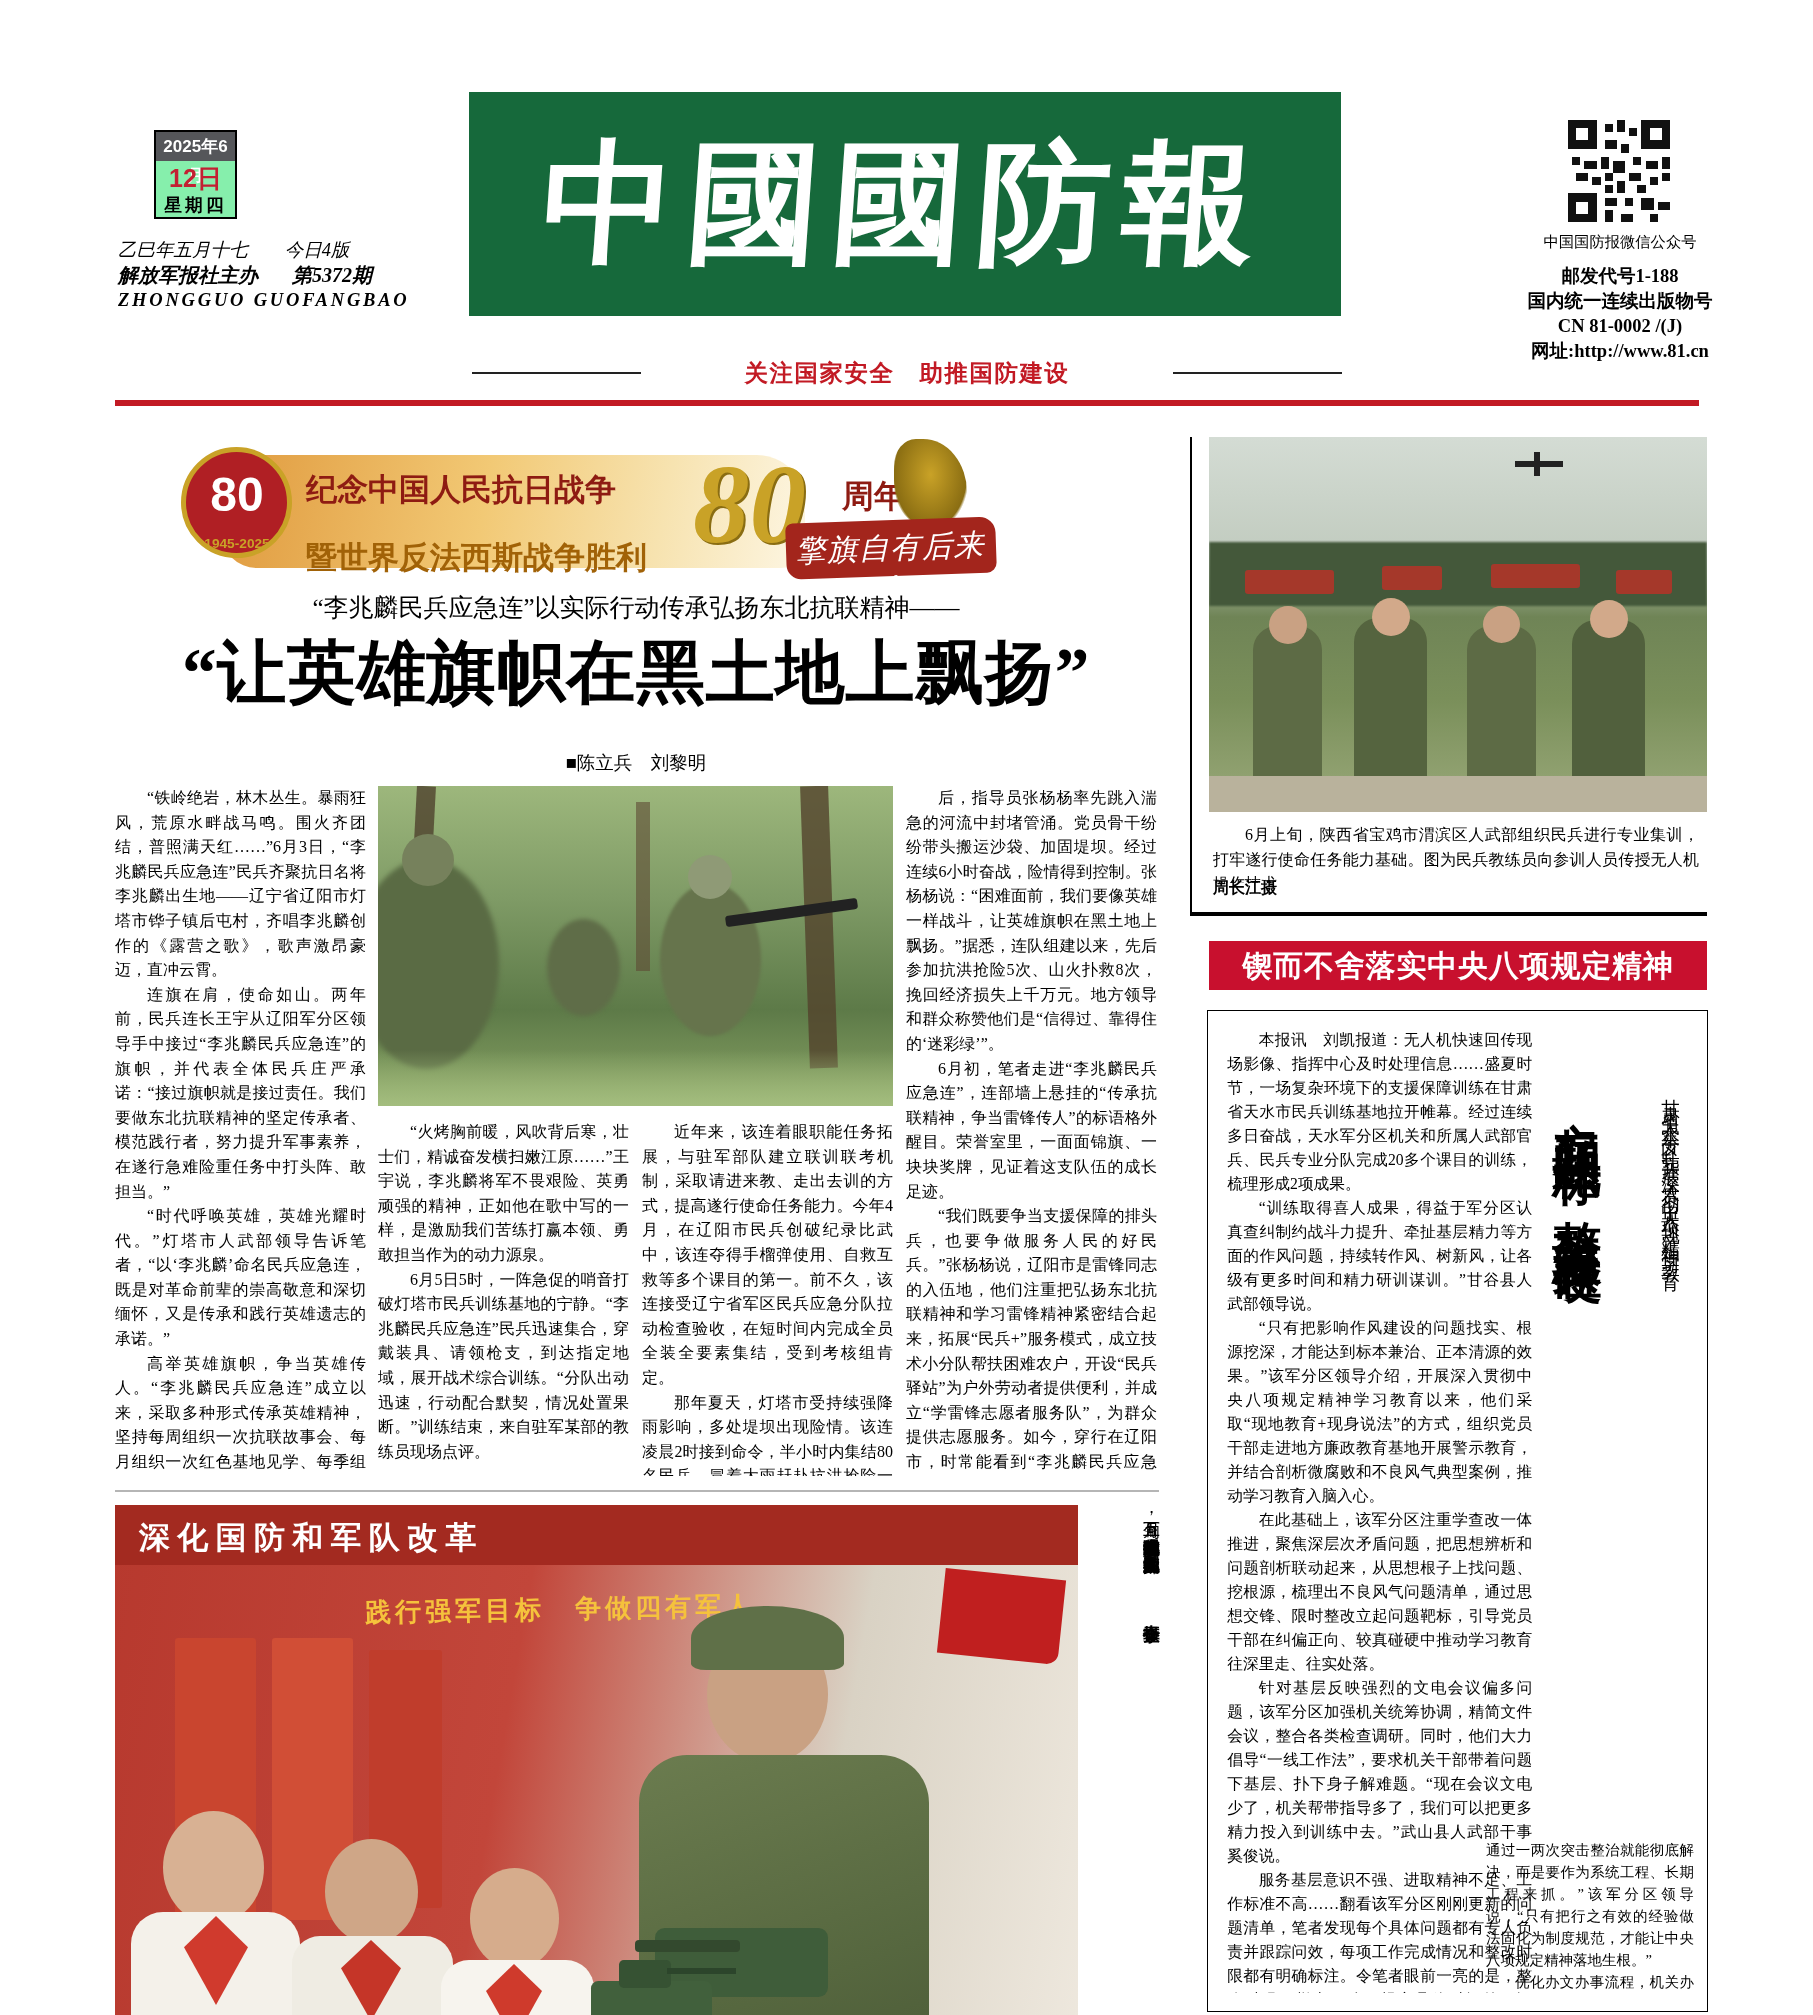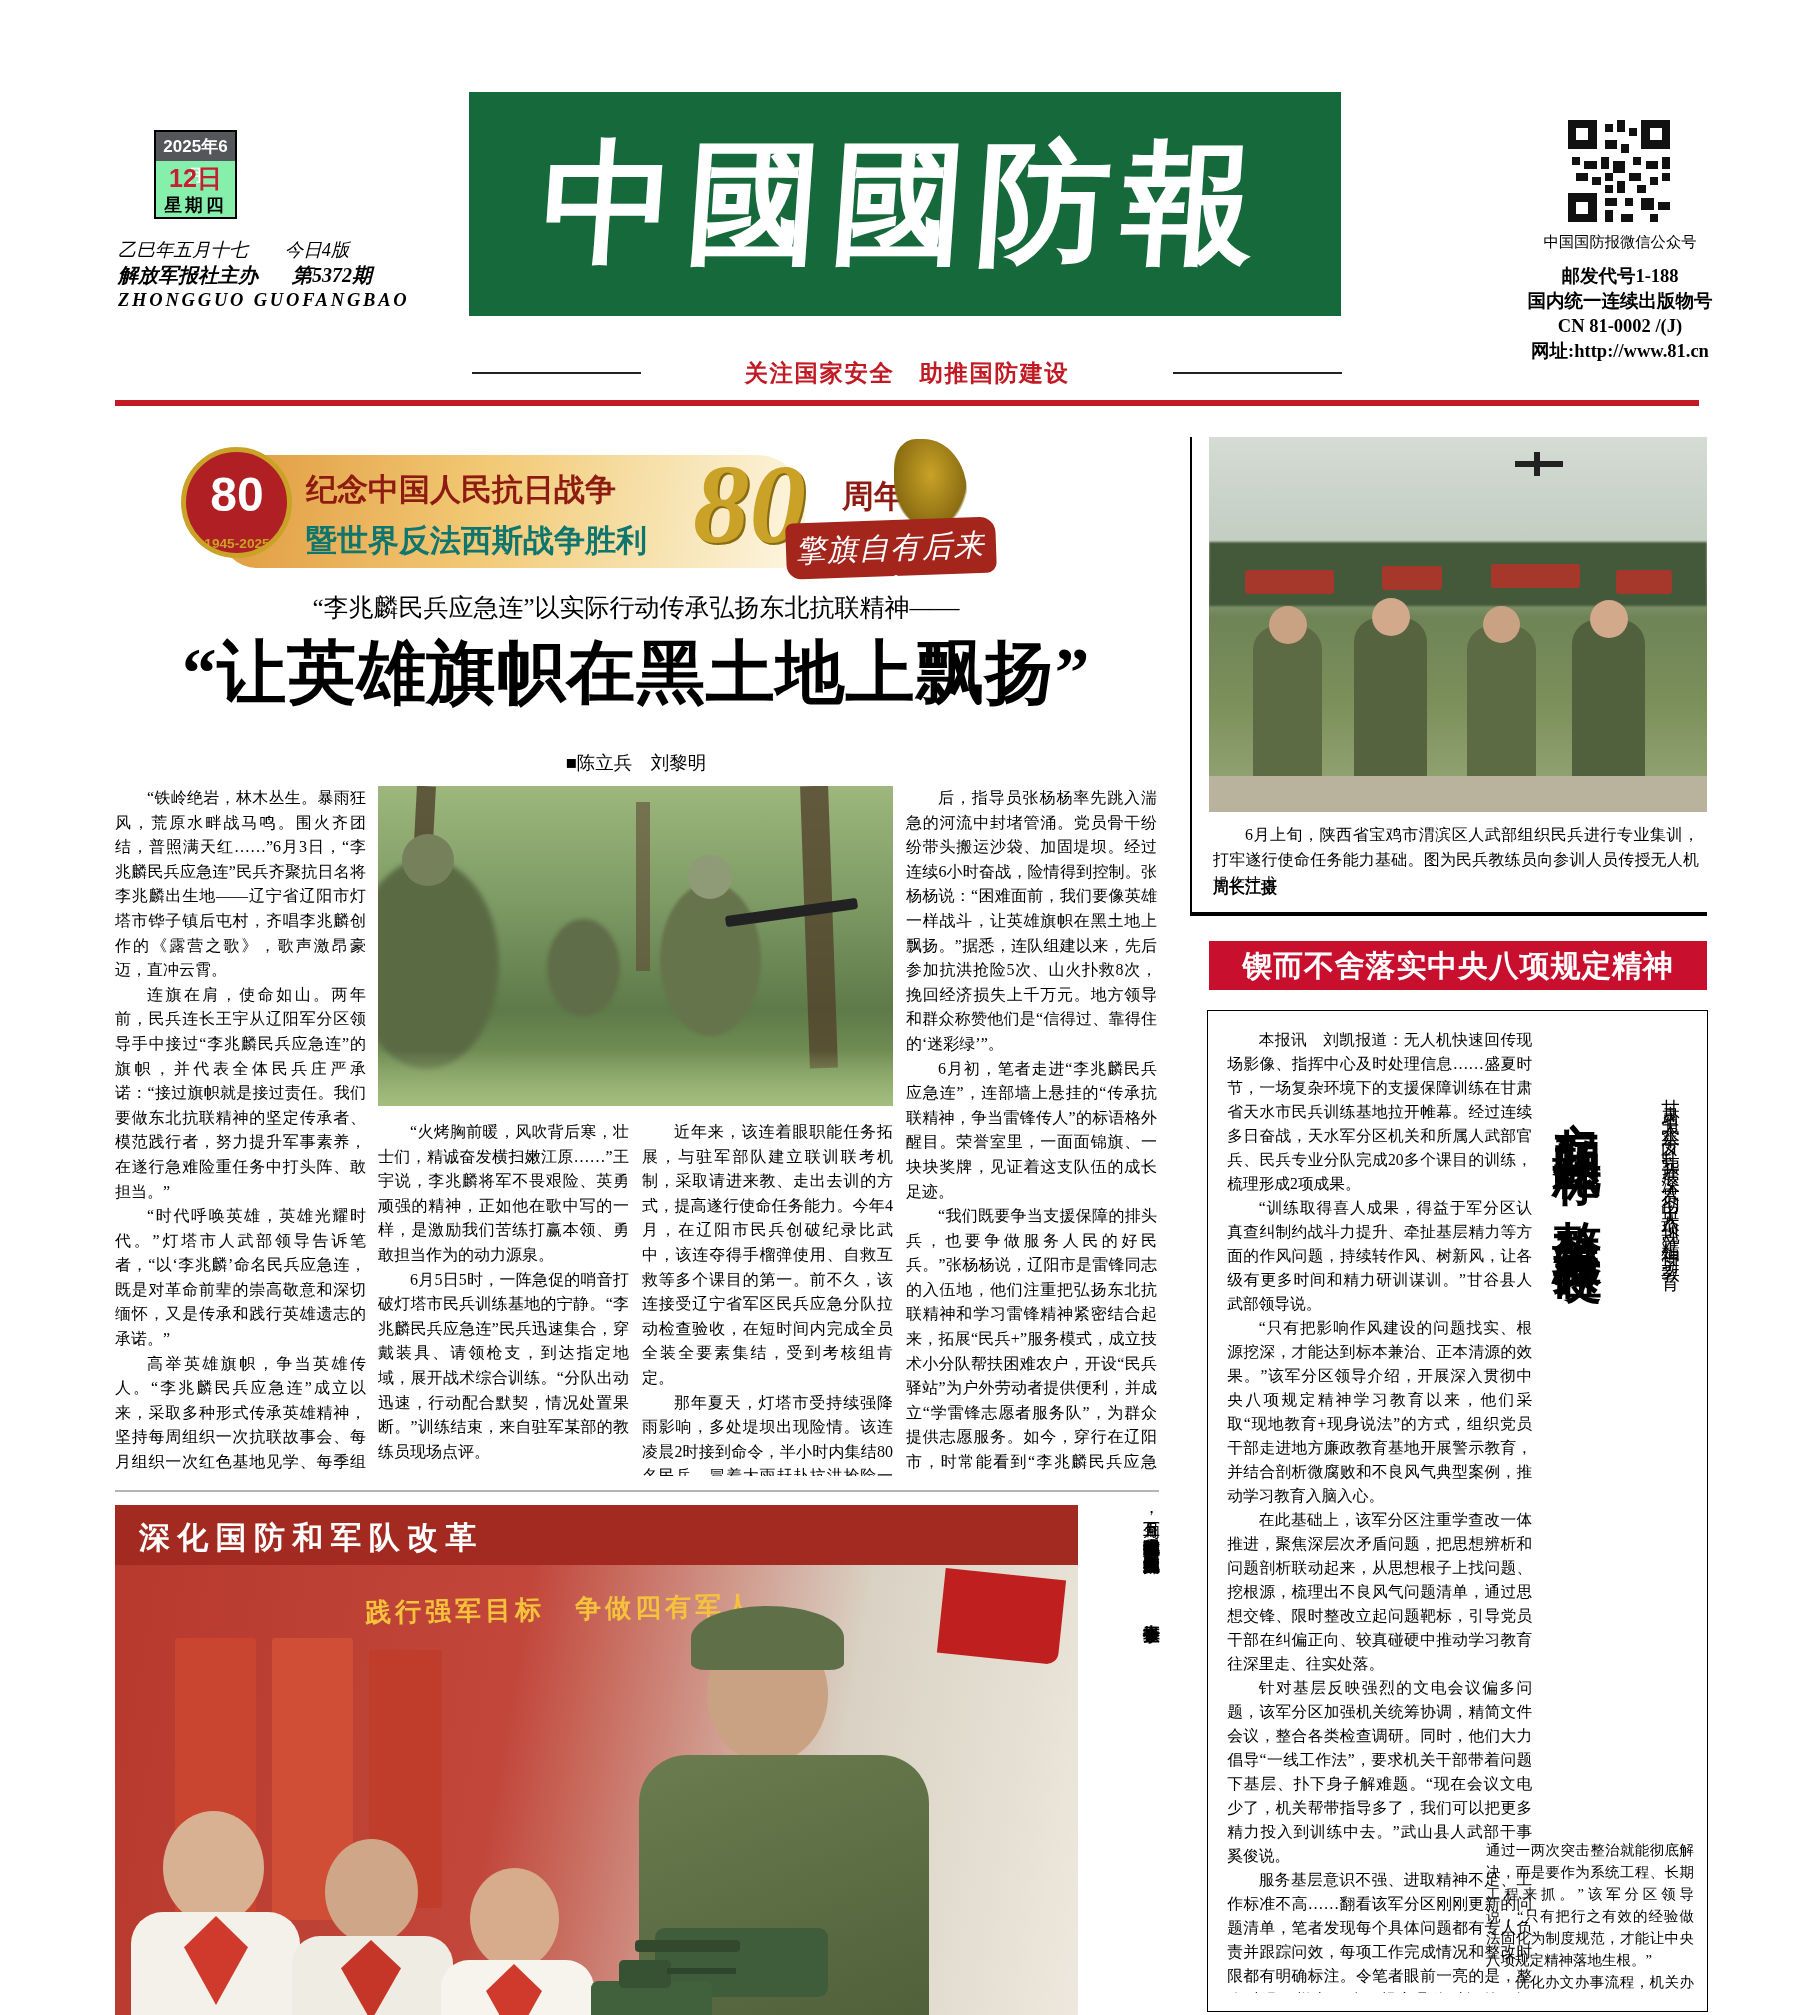--- a/index.html
+++ b/index.html
@@ -108,21 +108,21 @@
   <div class="abs" style="left:115px;top:400px;width:1584px;height:6.4px;background:#C21A24;"></div>
 
   <div class="abs" style="left:173px;top:439px;width:818px;height:141px;">
     <div class="abs" style="left:48px;top:16px;width:584px;height:113px;background:linear-gradient(100deg,#e09a3e,#f2c975 45%,#f7e3b0 75%,#fdf6e3);border-radius:16px 48px 24px 36px;"></div>
     <div class="abs" style="left:0px;top:4px;width:121px;height:129px;">
       <div class="abs" style="left:8px;top:4px;width:101px;height:101px;border-radius:50%;border:5.6px solid #c9a227;background:#B01F24;"></div>
       <div class="abs ctr b sans" style="left:8px;top:24px;width:112px;color:#fff;font-size:48px;">80</div>
       <div class="abs ctr b sans" style="left:8px;top:93px;width:112px;color:#c9a227;font-size:13.7px;">1945-2025</div>
     </div>
     <div class="abs b" style="left:133px;top:30px;width:387px;color:#8E1B12;font-size:31px;font-family:'Liberation Sans','DejaVu Sans',sans-serif;">纪念中国人民抗日战争</div>
-    <div class="abs b" style="left:133px;top:81px;width:411px;color:#0f766e;font-size:31px;font-family:'Liberation Sans','DejaVu Sans',sans-serif;">暨世界反法西斯战争胜利</div>
+    <div class="abs b" style="left:133px;top:98px;width:411px;color:#a16207;font-size:31px;font-family:'Liberation Sans','DejaVu Sans',sans-serif;">暨世界反法西斯战争胜利</div>
     <div class="abs b" style="left:520px;top:4px;width:145px;color:#C9A227;font-size:113px;line-height:121px;font-style:italic;text-shadow:2px 2.4px 0 #8a6d12;">80</div>
     <div class="abs b" style="left:669px;top:36px;width:81px;color:#8E1B12;font-size:32px;font-family:Liberation Mono, monospace;">周年</div>
     <div class="abs" style="left:721px;top:0px;width:73px;height:89px;background:radial-gradient(ellipse at 50% 40%,#c9a227,#8a6d12 70%,transparent 75%);border-radius:30% 60% 40% 50%;"></div>
     <div class="abs" style="left:613px;top:81px;width:210px;height:56px;background:#A3251C;border-radius:7.3px 16px 9.7px 14.5px;transform:rotate(-2deg);"></div>
     <div class="abs ctr" style="left:613px;top:89px;width:210px;color:#fff;font-size:30px;font-style:italic;transform:rotate(-2deg);letter-spacing:1.6px;">擎旗自有后来人</div>
   </div>
 
   <div class="abs ctr" style="left:115px;top:592px;width:1042px;font-size:25px;line-height:32px;">“李兆麟民兵应急连”以实际行动传承弘扬东北抗联精神——</div>
   <div class="abs ctr b" style="left:95px;top:631px;width:1082px;font-size:69px;line-height:85px;letter-spacing:0.8px;">“让英雄旗帜在黑土地上飘扬”</div>
   <div class="abs ctr" style="left:115px;top:750px;width:1042px;font-size:18.5px;">■陈立兵　刘黎明</div>

